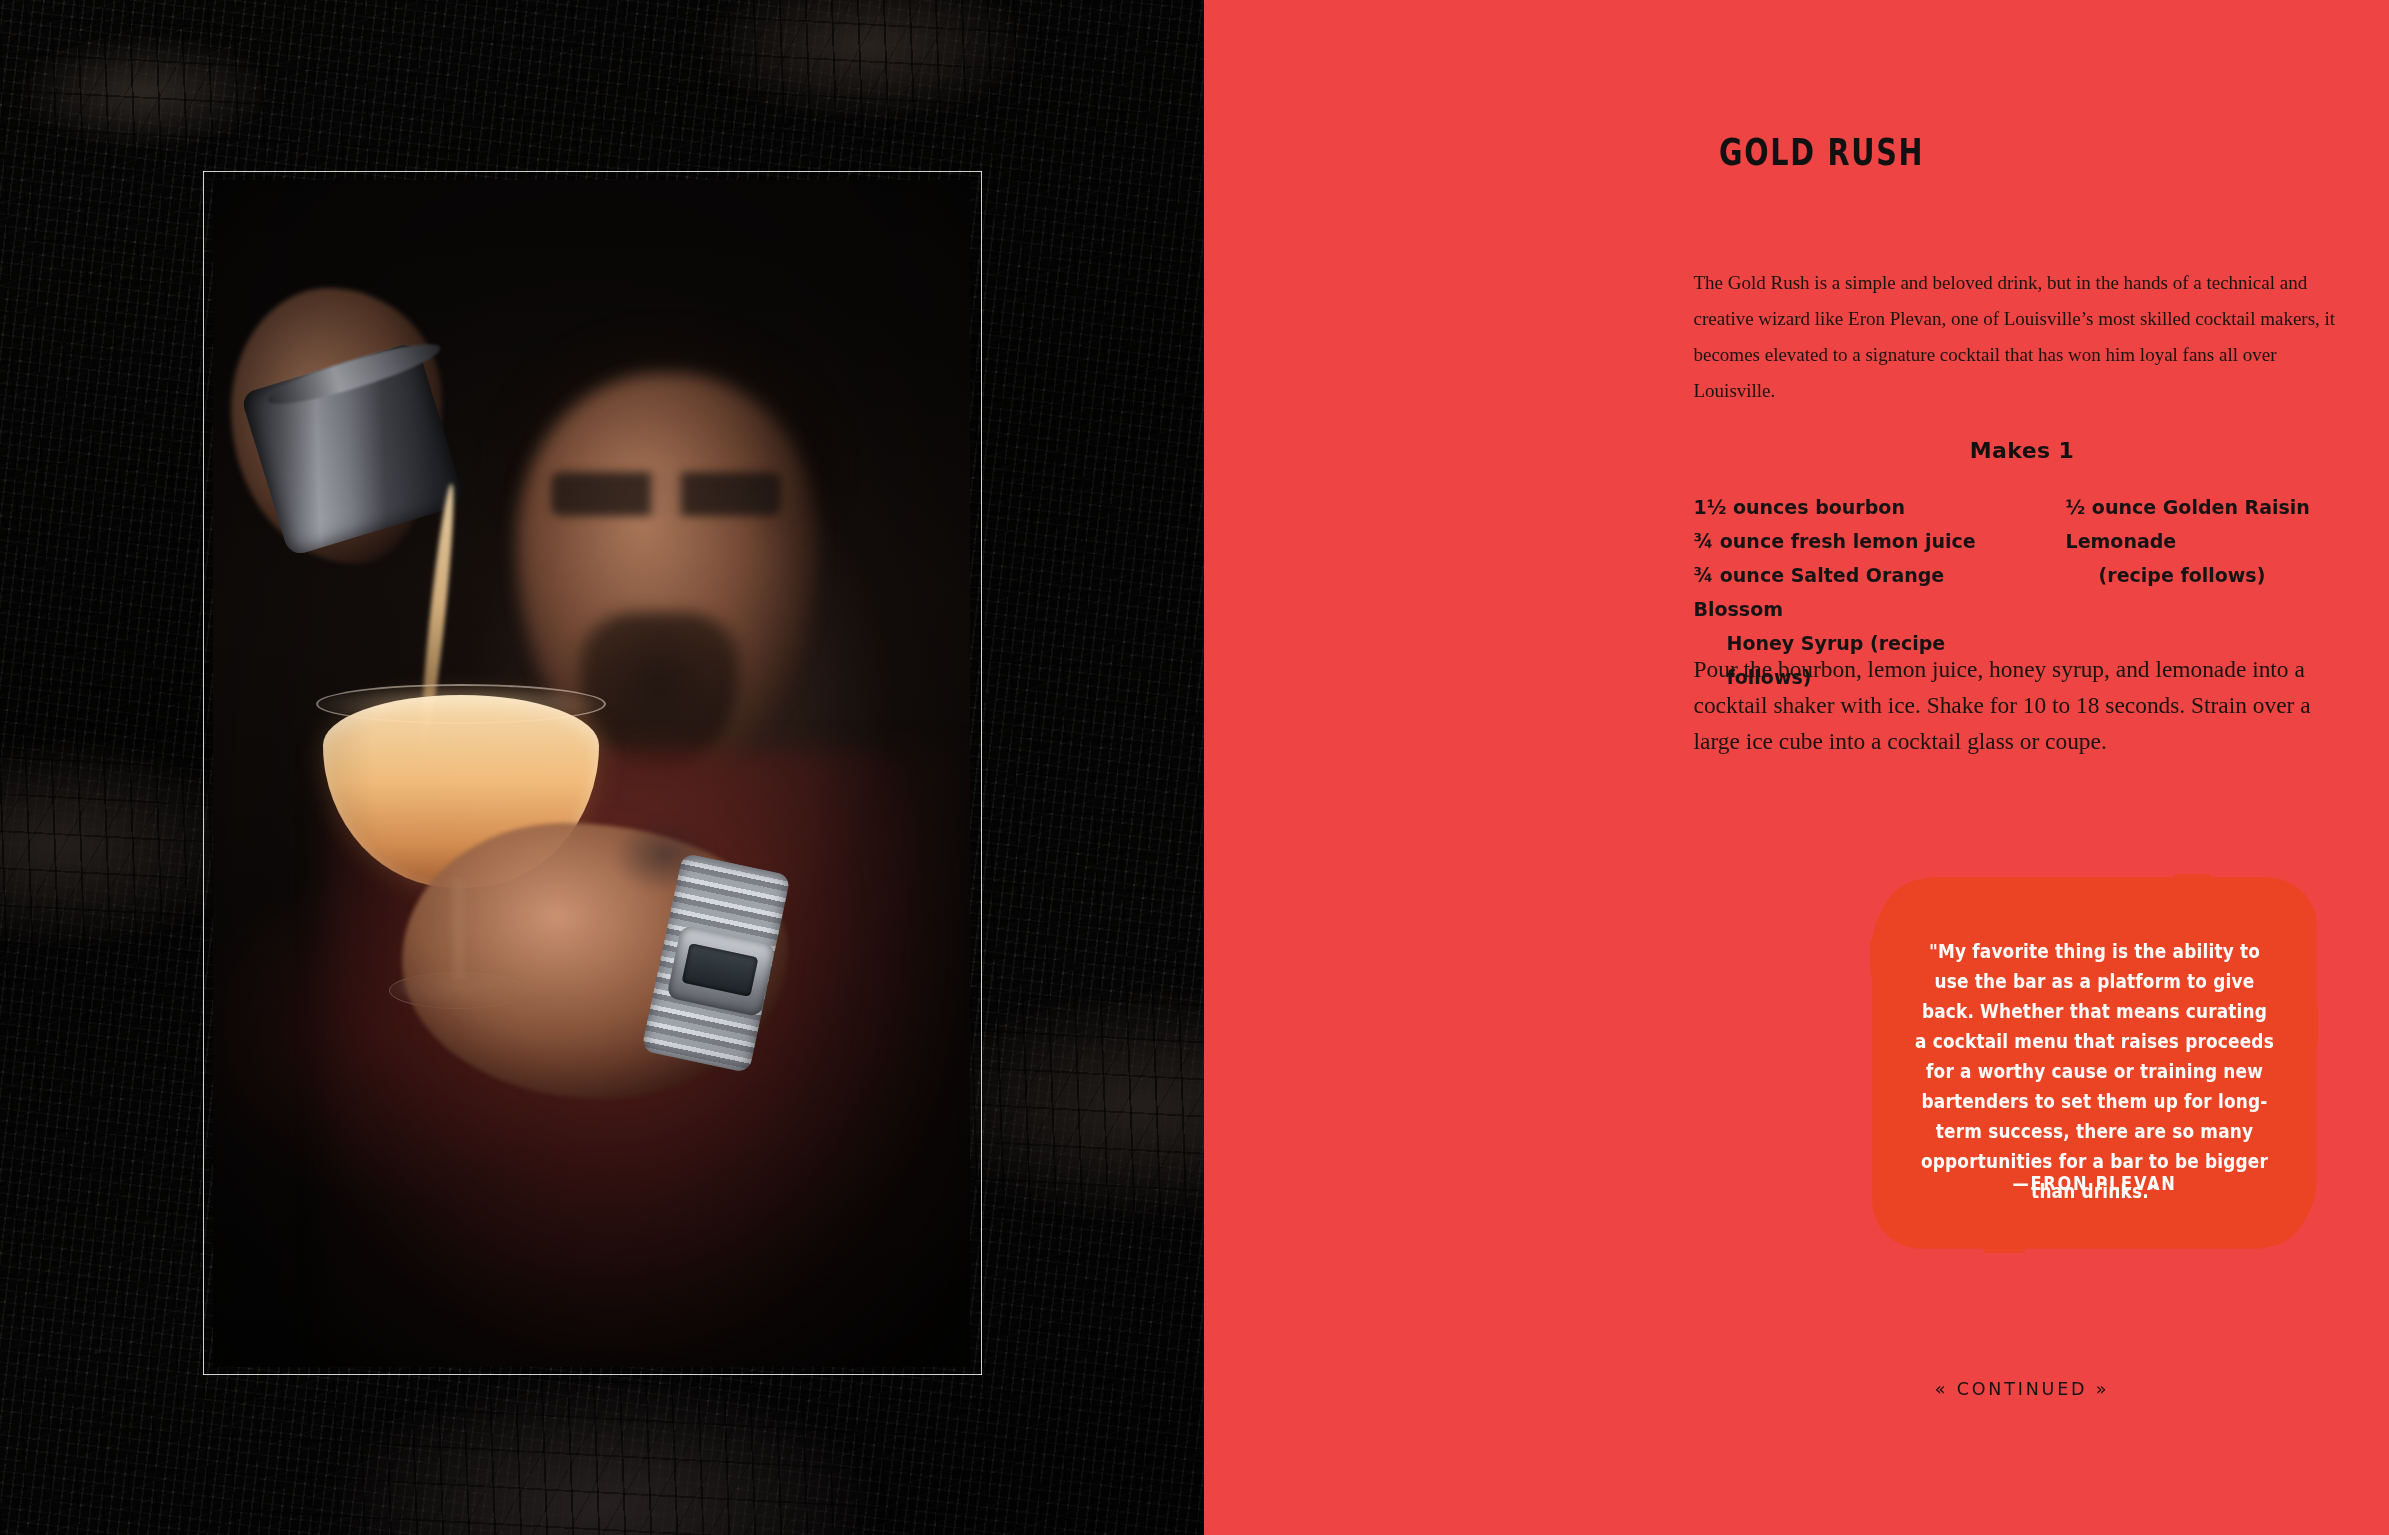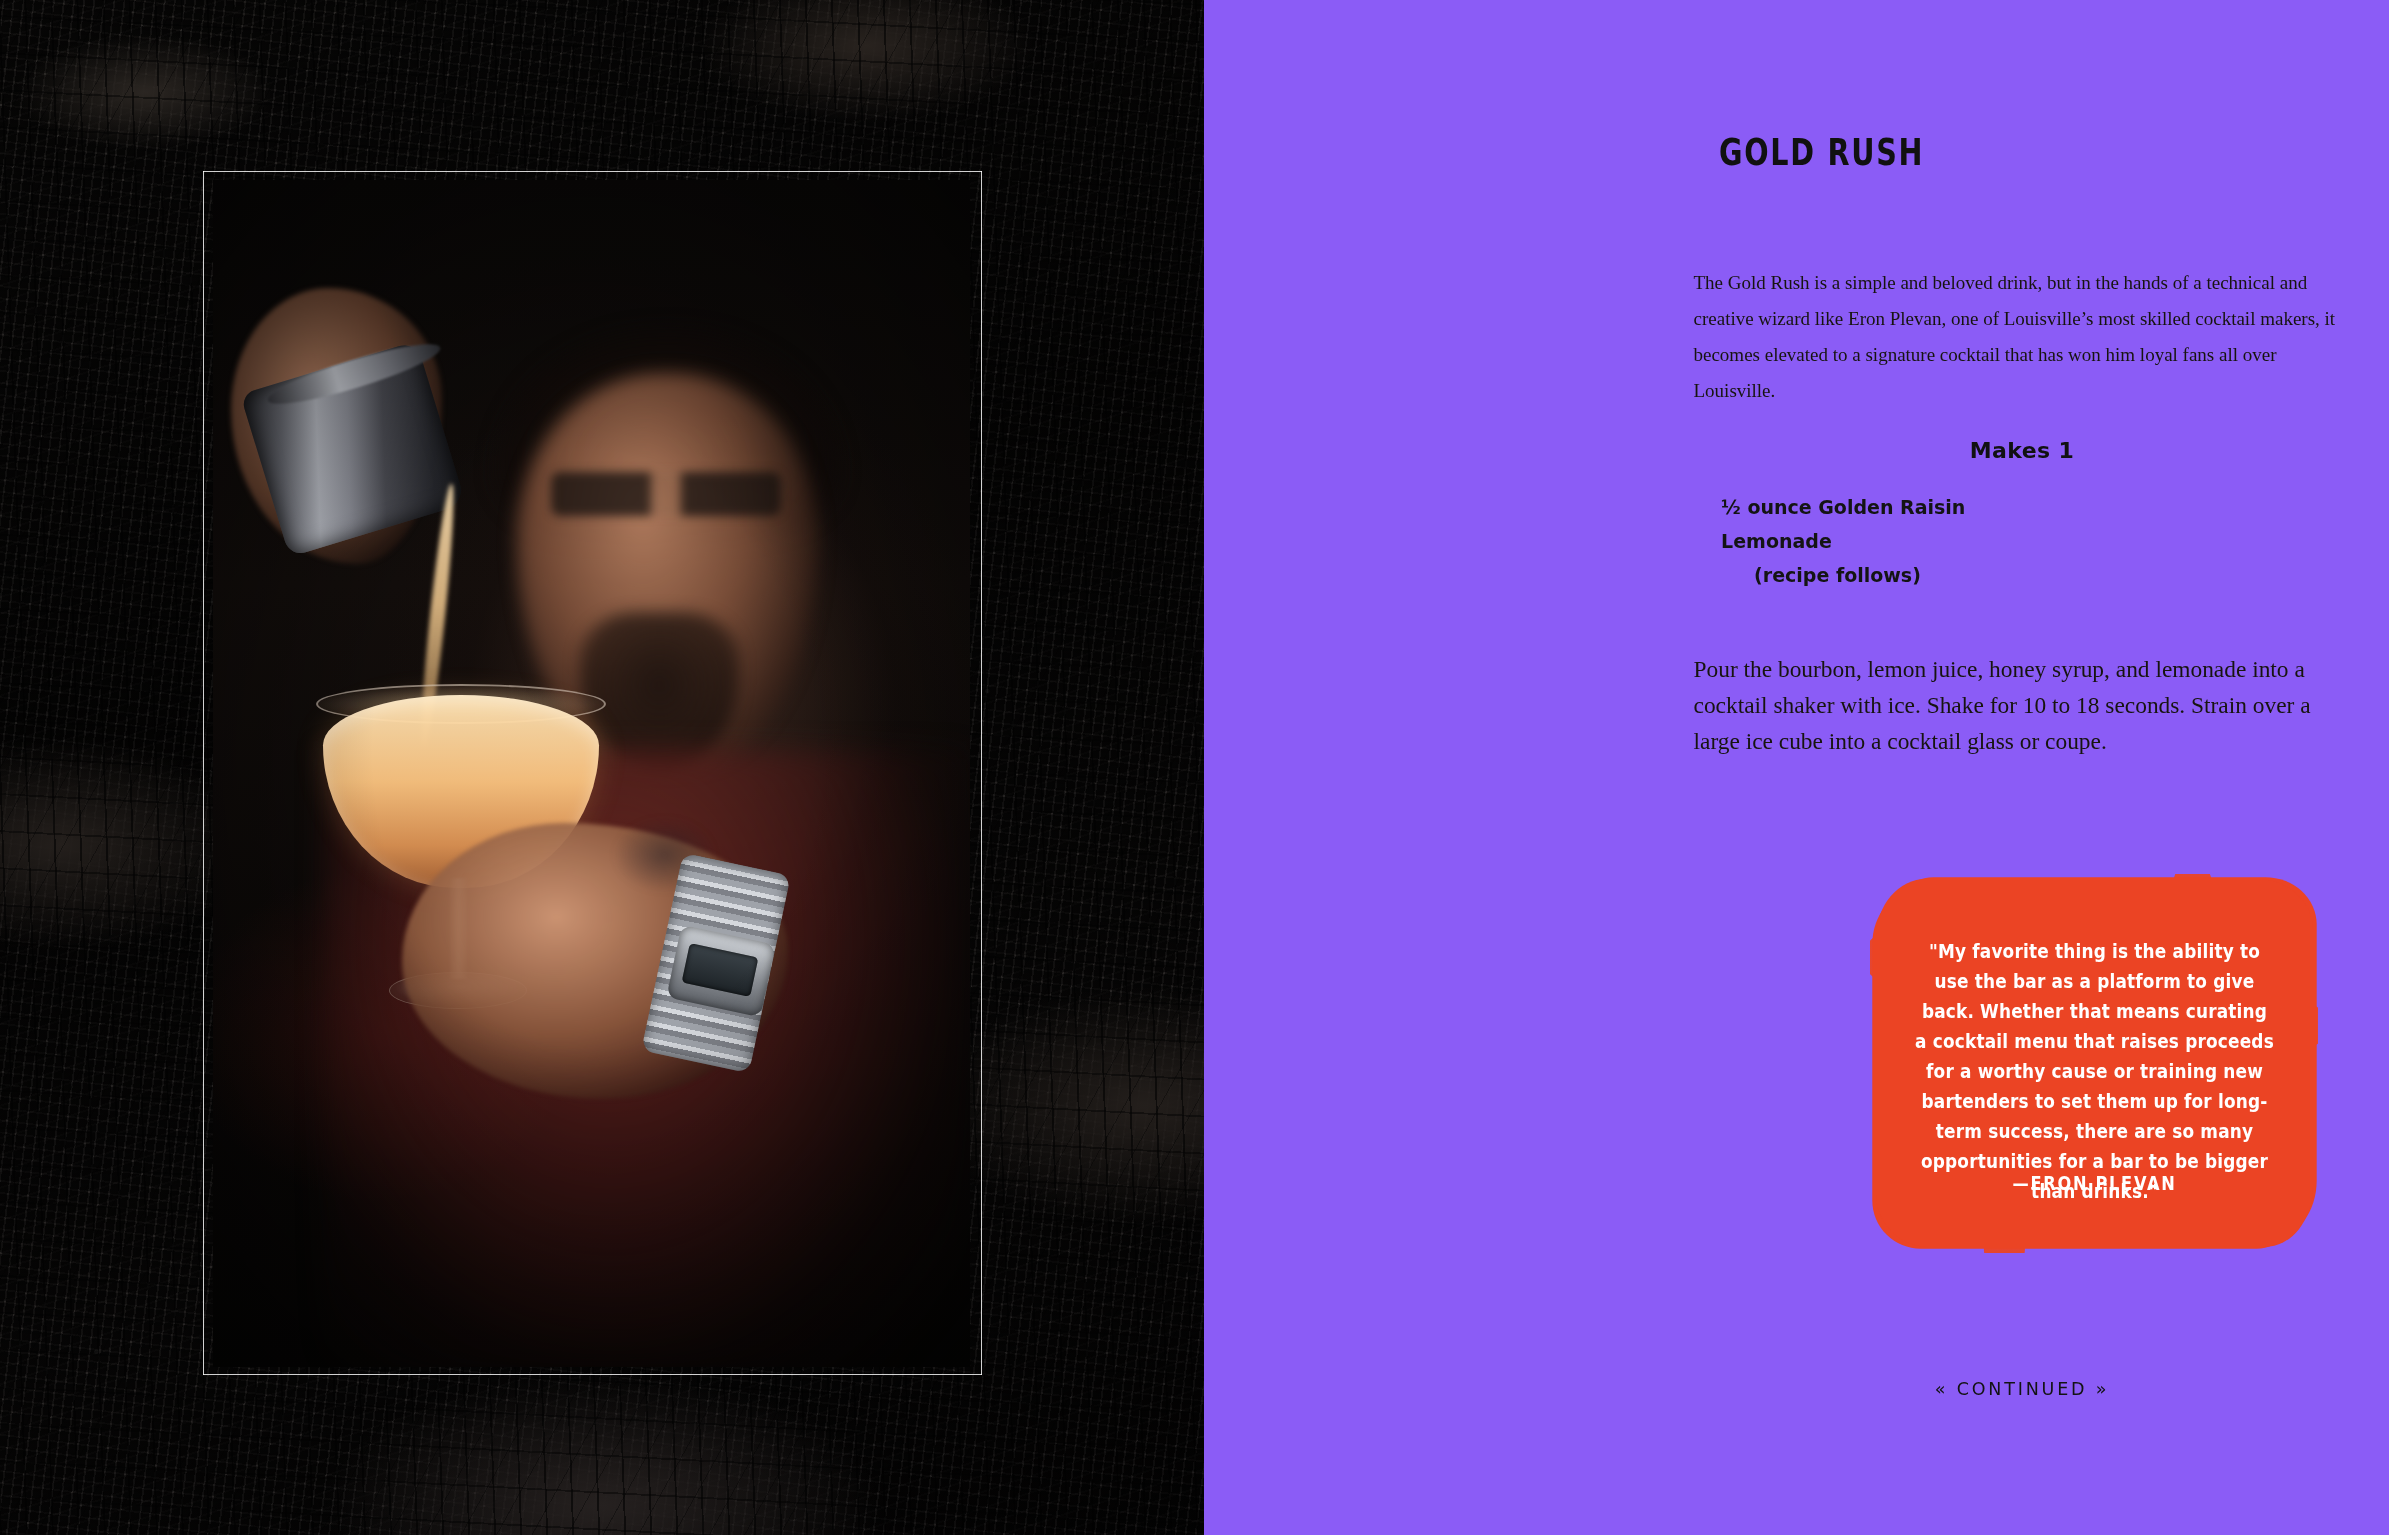--- a/index.html
+++ b/index.html
@@ -242,21 +242,21 @@
   .ph-vignette {
     position: absolute; inset: 0;
     background: radial-gradient(ellipse 90% 78% at 50% 48%, rgba(0,0,0,0) 32%, rgba(0,0,0,0.45) 72%, rgba(0,0,0,0.88) 100%);
   }
 
   
   .right-page {
     position: relative;
     width: 1186px;
     height: 1536px;
-    background: #8b5cf6;
+    background: #ef4444;
   }
   .recipe-title {
     position: absolute;
     left: 515px; top: 131px;
     font-family: "DejaVu Sans Condensed", "Liberation Sans", sans-serif;
     font-weight: 700;
     font-size: 37px;
     letter-spacing: 2px;
     color: #111;
     transform: scaleX(0.86);
@@ -420,20 +420,32 @@
 
   <div class="right-page">
 
     <h1 class="recipe-title">GOLD RUSH</h1>
 
     <p class="intro">The Gold Rush is a simple and beloved drink, but in the hands of a technical and creative wizard like Eron Plevan, one of Louisville’s most skilled cocktail makers, it becomes elevated to a signature cocktail that has won him loyal fans all over Louisville.</p>
 
     <div class="makes">Makes 1</div>
 
     <div class="ingredients">
+      <div class="ing-col left">
+        <div class="ing-item">
+          <span>1½ ounces bourbon</span>
+        </div>
+        <div class="ing-item">
+          <span>¾ ounce fresh lemon juice</span>
+        </div>
+        <div class="ing-item">
+          <span>¾ ounce Salted Orange Blossom</span>
+          <span class="ing-sub">Honey Syrup (recipe follows)</span>
+        </div>
+      </div>
       <div class="ing-col right">
         <div class="ing-item">
           <span>½ ounce Golden Raisin Lemonade</span>
           <span class="ing-sub">(recipe follows)</span>
         </div>
       </div>
     </div>
 
     <p class="method">Pour the bourbon, lemon juice, honey syrup, and lemonade into a cocktail shaker with ice. Shake for 10 to 18 seconds. Strain over a large ice cube into a cocktail glass or coupe.</p>
 

